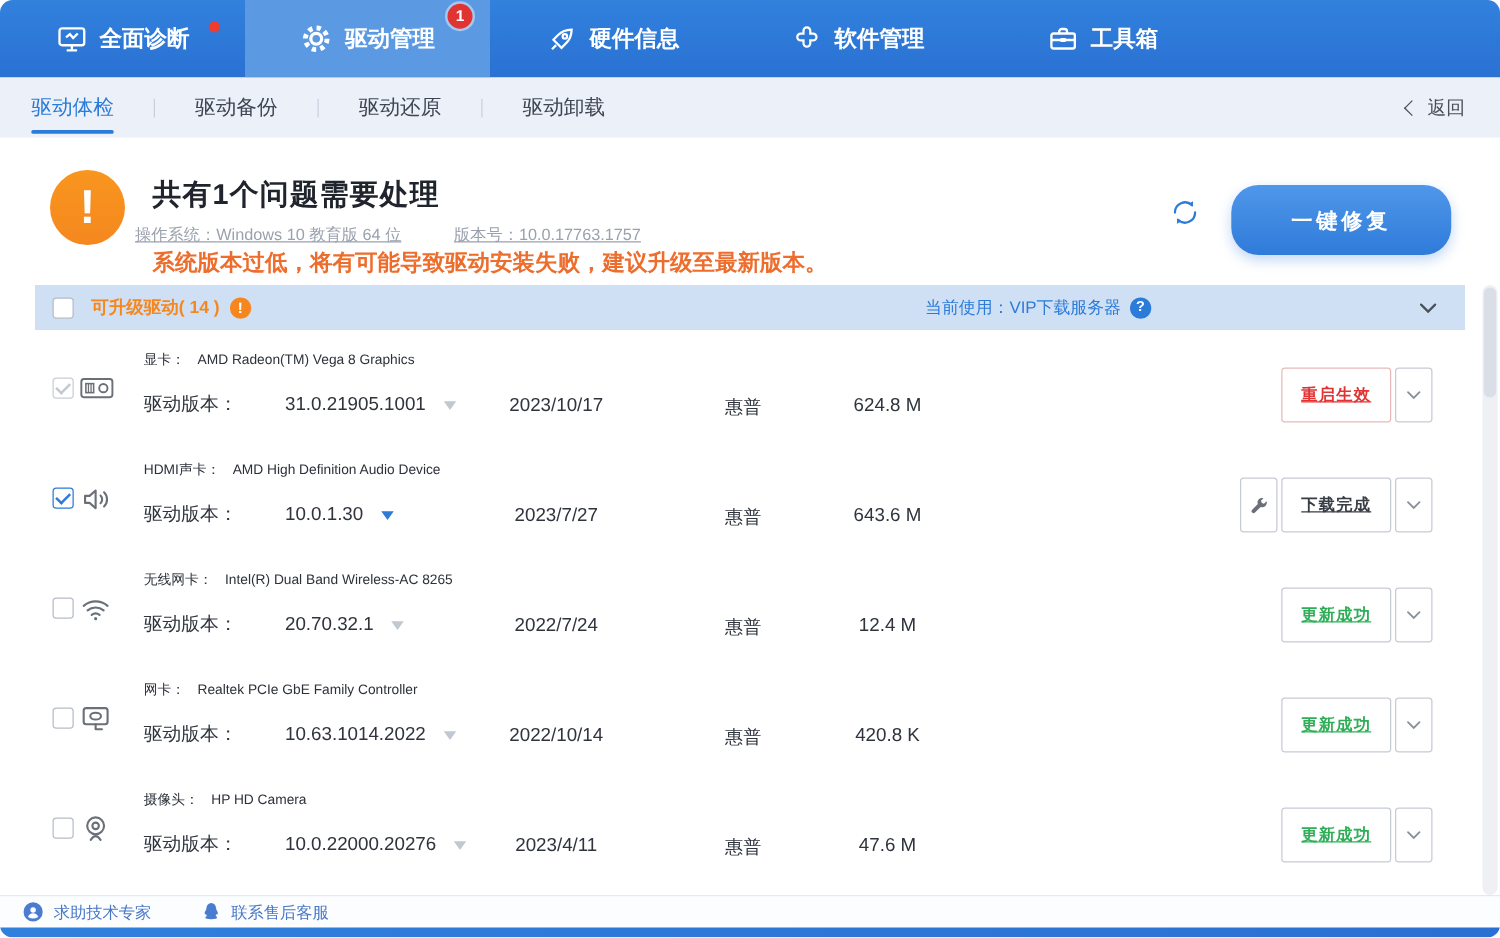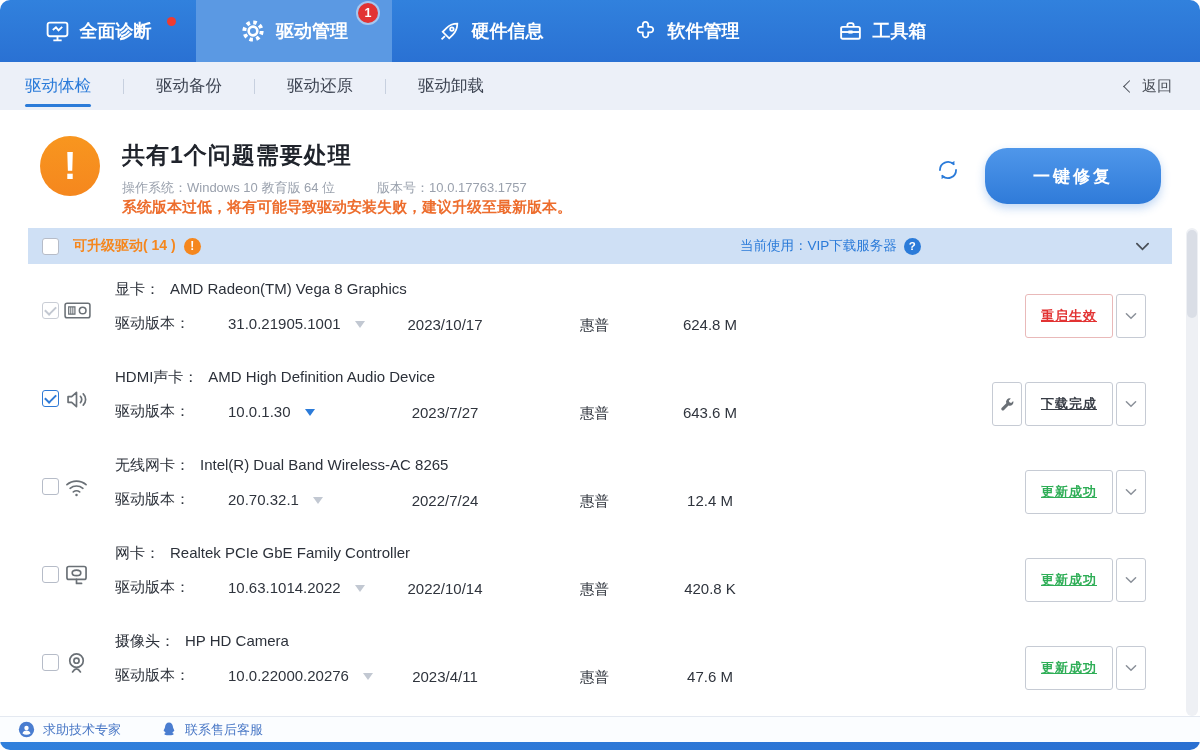--- a/index.html
+++ b/index.html
@@ -32,23 +32,23 @@
             font-size:15px;color:#4a4f58;cursor:pointer;}
   .back-chev{width:8px;height:8px;border-left:1.7px solid #4a4f58;border-bottom:1.7px solid #4a4f58;
              transform:rotate(45deg);margin-top:1px;}
 
   
   .alert-circle{position:absolute;left:40px;top:136px;width:60px;height:60px;border-radius:50%;
                 background:linear-gradient(180deg,#f8961f,var(--c-orange,#ef7d13));}
   .alert-circle::after{content:"!";position:absolute;inset:0;display:flex;align-items:center;
                 justify-content:center;color:#fff;font-size:38px;font-weight:700;}
   .sum-title{position:absolute;left:122px;top:140px;font-size:23px;font-weight:700;color:#20242c;letter-spacing:1px;}
-  .sum-os{position:absolute;left:122px;top:179px;font-size:13px;color:#9aa1ad;}
+  .sum-os{position:absolute;left:108px;top:179px;font-size:13px;color:#9aa1ad;text-decoration:underline;}
   .sum-os .spacer{display:inline-block;width:42px;}
-  .sum-warn{position:absolute;left:122px;top:198px;font-size:15px;font-weight:600;color:var(--c-warn,#ed6d2d);font-family:Liberation Mono, monospace;}
+  .sum-warn{position:absolute;left:122px;top:198px;font-size:18px;font-weight:600;color:var(--c-warn,#ed6d2d);font-family:Liberation Mono, monospace;}
   .refresh-btn{position:absolute;left:928px;top:150px;width:40px;height:40px;color:var(--c-accent,#2f7ad6);
                display:flex;align-items:center;justify-content:center;cursor:pointer;background:none;border:none;}
   .fix-btn{position:absolute;left:985px;top:148px;width:176px;height:56px;border:none;border-radius:22px;
            background:linear-gradient(180deg,#4f97ea,#2f7bd9);color:#fff;font-size:17px;font-weight:600;
            letter-spacing:3px;cursor:pointer;box-shadow:0 4px 10px rgba(47,123,217,.3);font-family:inherit;}
 
   
   .group-bar{position:absolute;left:28px;top:228px;width:1144px;height:36px;
              background:var(--c-groupbar,#cfe0f5);display:flex;align-items:center;}
   .checkbox{width:17px;height:17px;border:1.5px solid #b6bcc8;border-radius:3px;background:#fff;
@@ -68,21 +68,21 @@
   .q-icon{margin-left:7px;width:17px;height:17px;border-radius:50%;background:var(--c-accent,#2b7bd9);color:#fff;
           font-size:11.5px;font-weight:700;display:flex;align-items:center;justify-content:center;cursor:pointer;flex:none;}
   .q-icon::after{content:"?";}
   .gb-chevron{position:absolute;right:22px;color:#4a5058;cursor:pointer;display:flex;}
 
   
   #driver-list{position:absolute;left:0;top:270px;width:1172px;}
   .drow{position:relative;height:88px;}
   .drow .checkbox{position:absolute;left:42px;top:32px;}
   .dev-icon{position:absolute;left:63px;top:28px;color:#6a7076;display:flex;}
-  .line1{position:absolute;left:115px;top:10px;font-size:15px;color:#2c313a;display:flex;white-space:nowrap;}
+  .line1{position:absolute;left:115px;top:10px;font-size:11px;color:#2c313a;display:flex;white-space:nowrap;align-items:center;}
   .cat{margin-right:10px;}
   .vwrap{position:absolute;left:115px;top:44px;display:flex;align-items:center;font-size:15px;color:#2f343d;}
   .vlabel{width:113px;flex:none;}
   .varrow{width:0;height:0;border:5px solid transparent;border-top:7px solid #c2c8d2;margin:6px 0 0 14px;cursor:pointer;}
   .varrow--blue{border-top-color:var(--c-accent,#2f7ad6);}
   .ddate{position:absolute;left:400px;top:46px;width:90px;text-align:center;font-size:15px;color:#2f343d;}
   .dvendor{position:absolute;left:580px;top:46px;font-size:14.5px;color:#2f343d;}
   .dsize{position:absolute;left:660px;top:46px;width:100px;text-align:center;font-size:15px;color:#2f343d;}
   .actions{position:absolute;right:26px;top:24px;display:flex;gap:3px;}
   .abtn{height:44px;background:#fff;border:1px solid #c6cbd4;border-radius:3px;font-size:13px;cursor:pointer;

